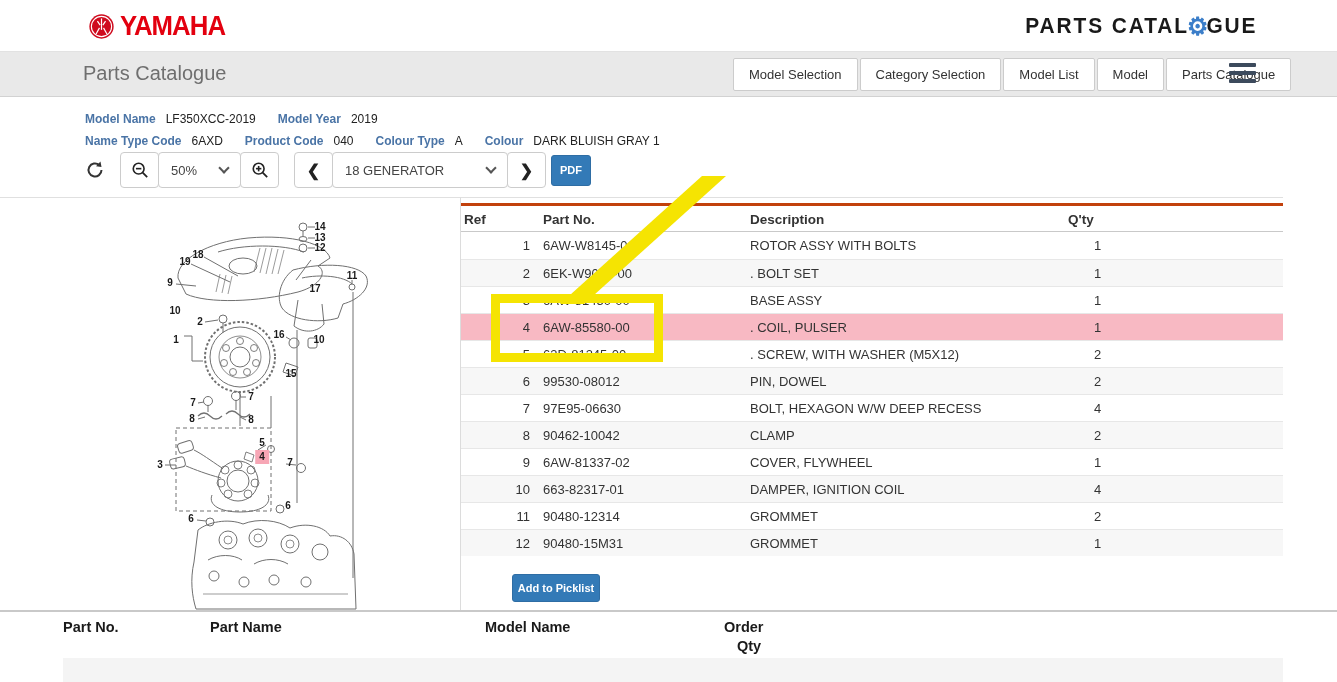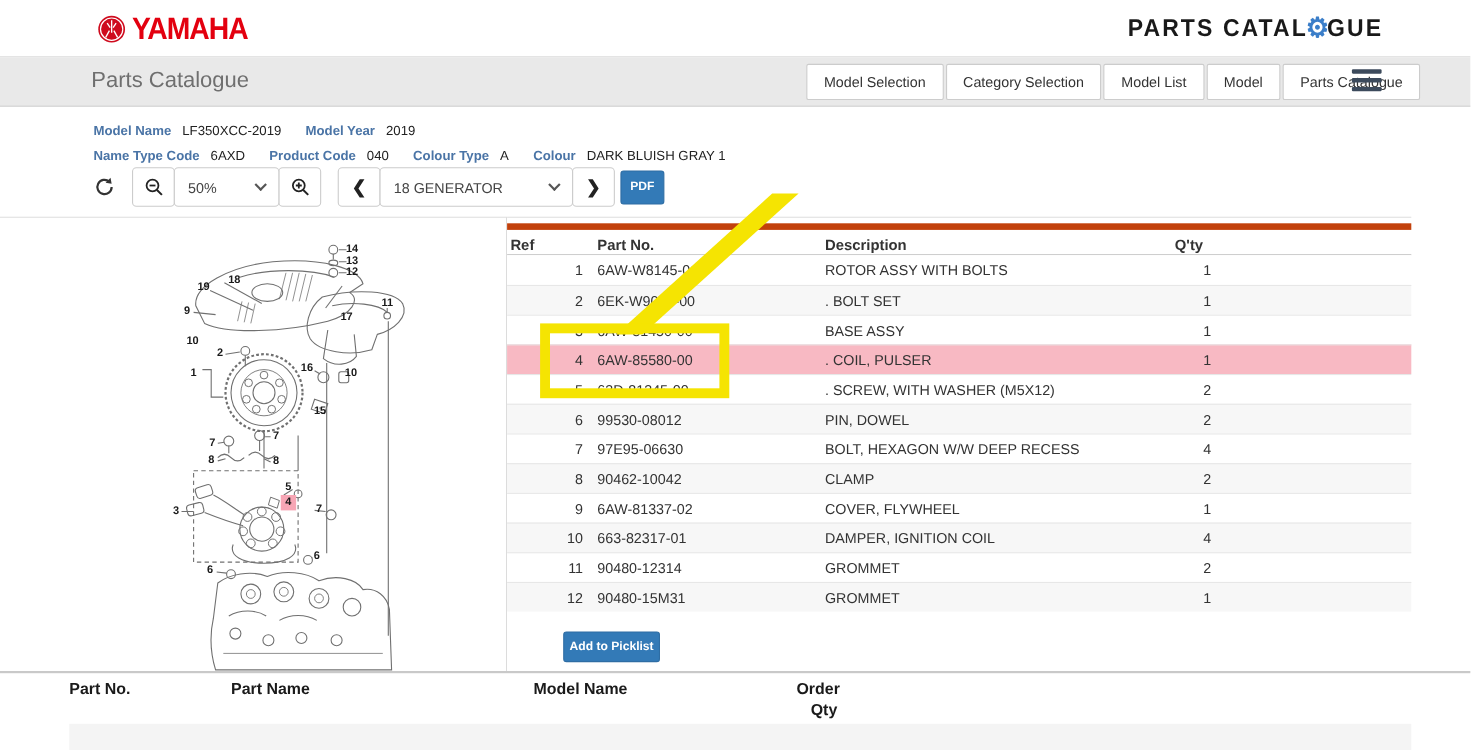--- a/index.html
+++ b/index.html
@@ -33,38 +33,38 @@
   .mi-label { color:#4a74a6; margin-right:10px; font-weight:bold; }
   .mi-value { color:#222; margin-right:22px; }
   
   .toolbar { position:absolute; left:80px; top:152px; height:36px; display:flex; align-items:center; }
   .tb-btn { background:#fff; border:1px solid #ccc; border-radius:4px; height:36px; width:39px;
     display:flex; align-items:center; justify-content:center; cursor:pointer; margin-left:-1px; }
   .tb-select { background:#fff; border:1px solid #ccc; border-radius:4px; height:36px;
     display:flex; align-items:center; font-size:13px; color:#444; padding:0 12px; cursor:pointer; margin-left:-1px; position:relative; }
   .chev-down { width:8px; height:8px; border-right:2px solid #555; border-bottom:2px solid #555;
     transform:rotate(45deg); margin-left:auto; margin-top:-4px; }
-  .sel-zoom { width:96px;gap:21px; }
+  .sel-zoom { width:83px;gap:21px; }
   .sel-section { width:176px; }
   .arrow-glyph { font-size:16px; font-weight:bold; color:#222; }
   .pdf-btn { background:#337ab7; border:1px solid #2e6da4; color:#fff; font-size:11px; font-weight:bold;
     border-radius:3px; height:31px; width:40px; display:flex; align-items:center; justify-content:center;
     margin-left:5px; cursor:pointer; }
   .refresh-wrap { width:30px; height:36px; display:flex; align-items:center; justify-content:center;
     margin-right:11px; cursor:pointer; }
   
   .diagram-pane { position:absolute; left:0; top:197px; width:461px; height:413px;
     border-top:1px solid #e0e0e0; border-right:1px solid #dcdcdc; background:#fff; }
   .diagram-inner { position:absolute; left:58px; top:2px; width:400px; height:410px; }
   .callout { position:absolute; transform:translate(-50%,-50%); font-size:10px; font-weight:bold;
     color:#1a1a1a; line-height:1; }
   .callout.hl { background:#f7a6b5; padding:2px 4px; }
   .table-pane { position:absolute; left:461px; top:197px; width:822px; height:413px;
     border-top:1px solid #e0e0e0; background:#fff; }
-  .thead { position:relative; margin-top:5px; height:29px; border-top:6px solid #c2410c;
+  .thead { position:relative; margin-top:5px; height:29px; border-top:3px solid #c2410c;
     border-bottom:1px solid #c9c9c9; font-weight:bold; font-size:13.5px; color:#333; }
   .thead span { position:absolute; top:6px; }
   .h-ref { left:3px; } .h-part { left:82px; } .h-desc { left:289px; } .h-qty { left:607px; }
   .trow { position:relative; height:27px; font-size:13px; color:#333; background:#fff; cursor:pointer; }
   .trow.alt { background:#f7f7f7; }
   .trow.hl { background:#f8b9c3; }
   .trow + .trow { border-top:1px solid #e7e7e7; }
   .trow .c { position:absolute; top:6px; white-space:nowrap; }
   .c.ref { left:0; width:69px; text-align:right; }
   .c.part { left:82px; }
@@ -315,21 +315,21 @@
         <circle cx="156" cy="376" r="5"></circle>
           <circle cx="186" cy="382" r="5"></circle>
           <circle cx="216" cy="380" r="5"></circle>
           <circle cx="248" cy="382" r="5"></circle>
         <line x1="145" y1="394" x2="290" y2="394" stroke-width="0.7"></line>
       </svg>
       <div id="callouts">
           <span class="callout" style="left: 262px; top: 27px;">14</span>
           <span class="callout" style="left: 262px; top: 38px;">13</span>
           <span class="callout" style="left: 262px; top: 48px;">12</span>
-          <span class="callout" style="left: 155px; top: 55px;">18</span>
+          <span class="callout" style="left: 140px; top: 55px;">18</span>
           <span class="callout" style="left: 127px; top: 62px;">19</span>
           <span class="callout" style="left: 257px; top: 54px; margin-top: 35px;">17</span>
           <span class="callout" style="left: 112px; top: 83px;">9</span>
           <span class="callout" style="left: 294px; top: 76px;">11</span>
           <span class="callout" style="left: 117px; top: 111px;">10</span>
           <span class="callout" style="left: 142px; top: 122px;">2</span>
           <span class="callout" style="left: 118px; top: 140px;">1</span>
           <span class="callout" style="left: 221px; top: 135px;">16</span>
           <span class="callout" style="left: 261px; top: 140px;">10</span>
           <span class="callout" style="left: 233px; top: 174px;">15</span>

